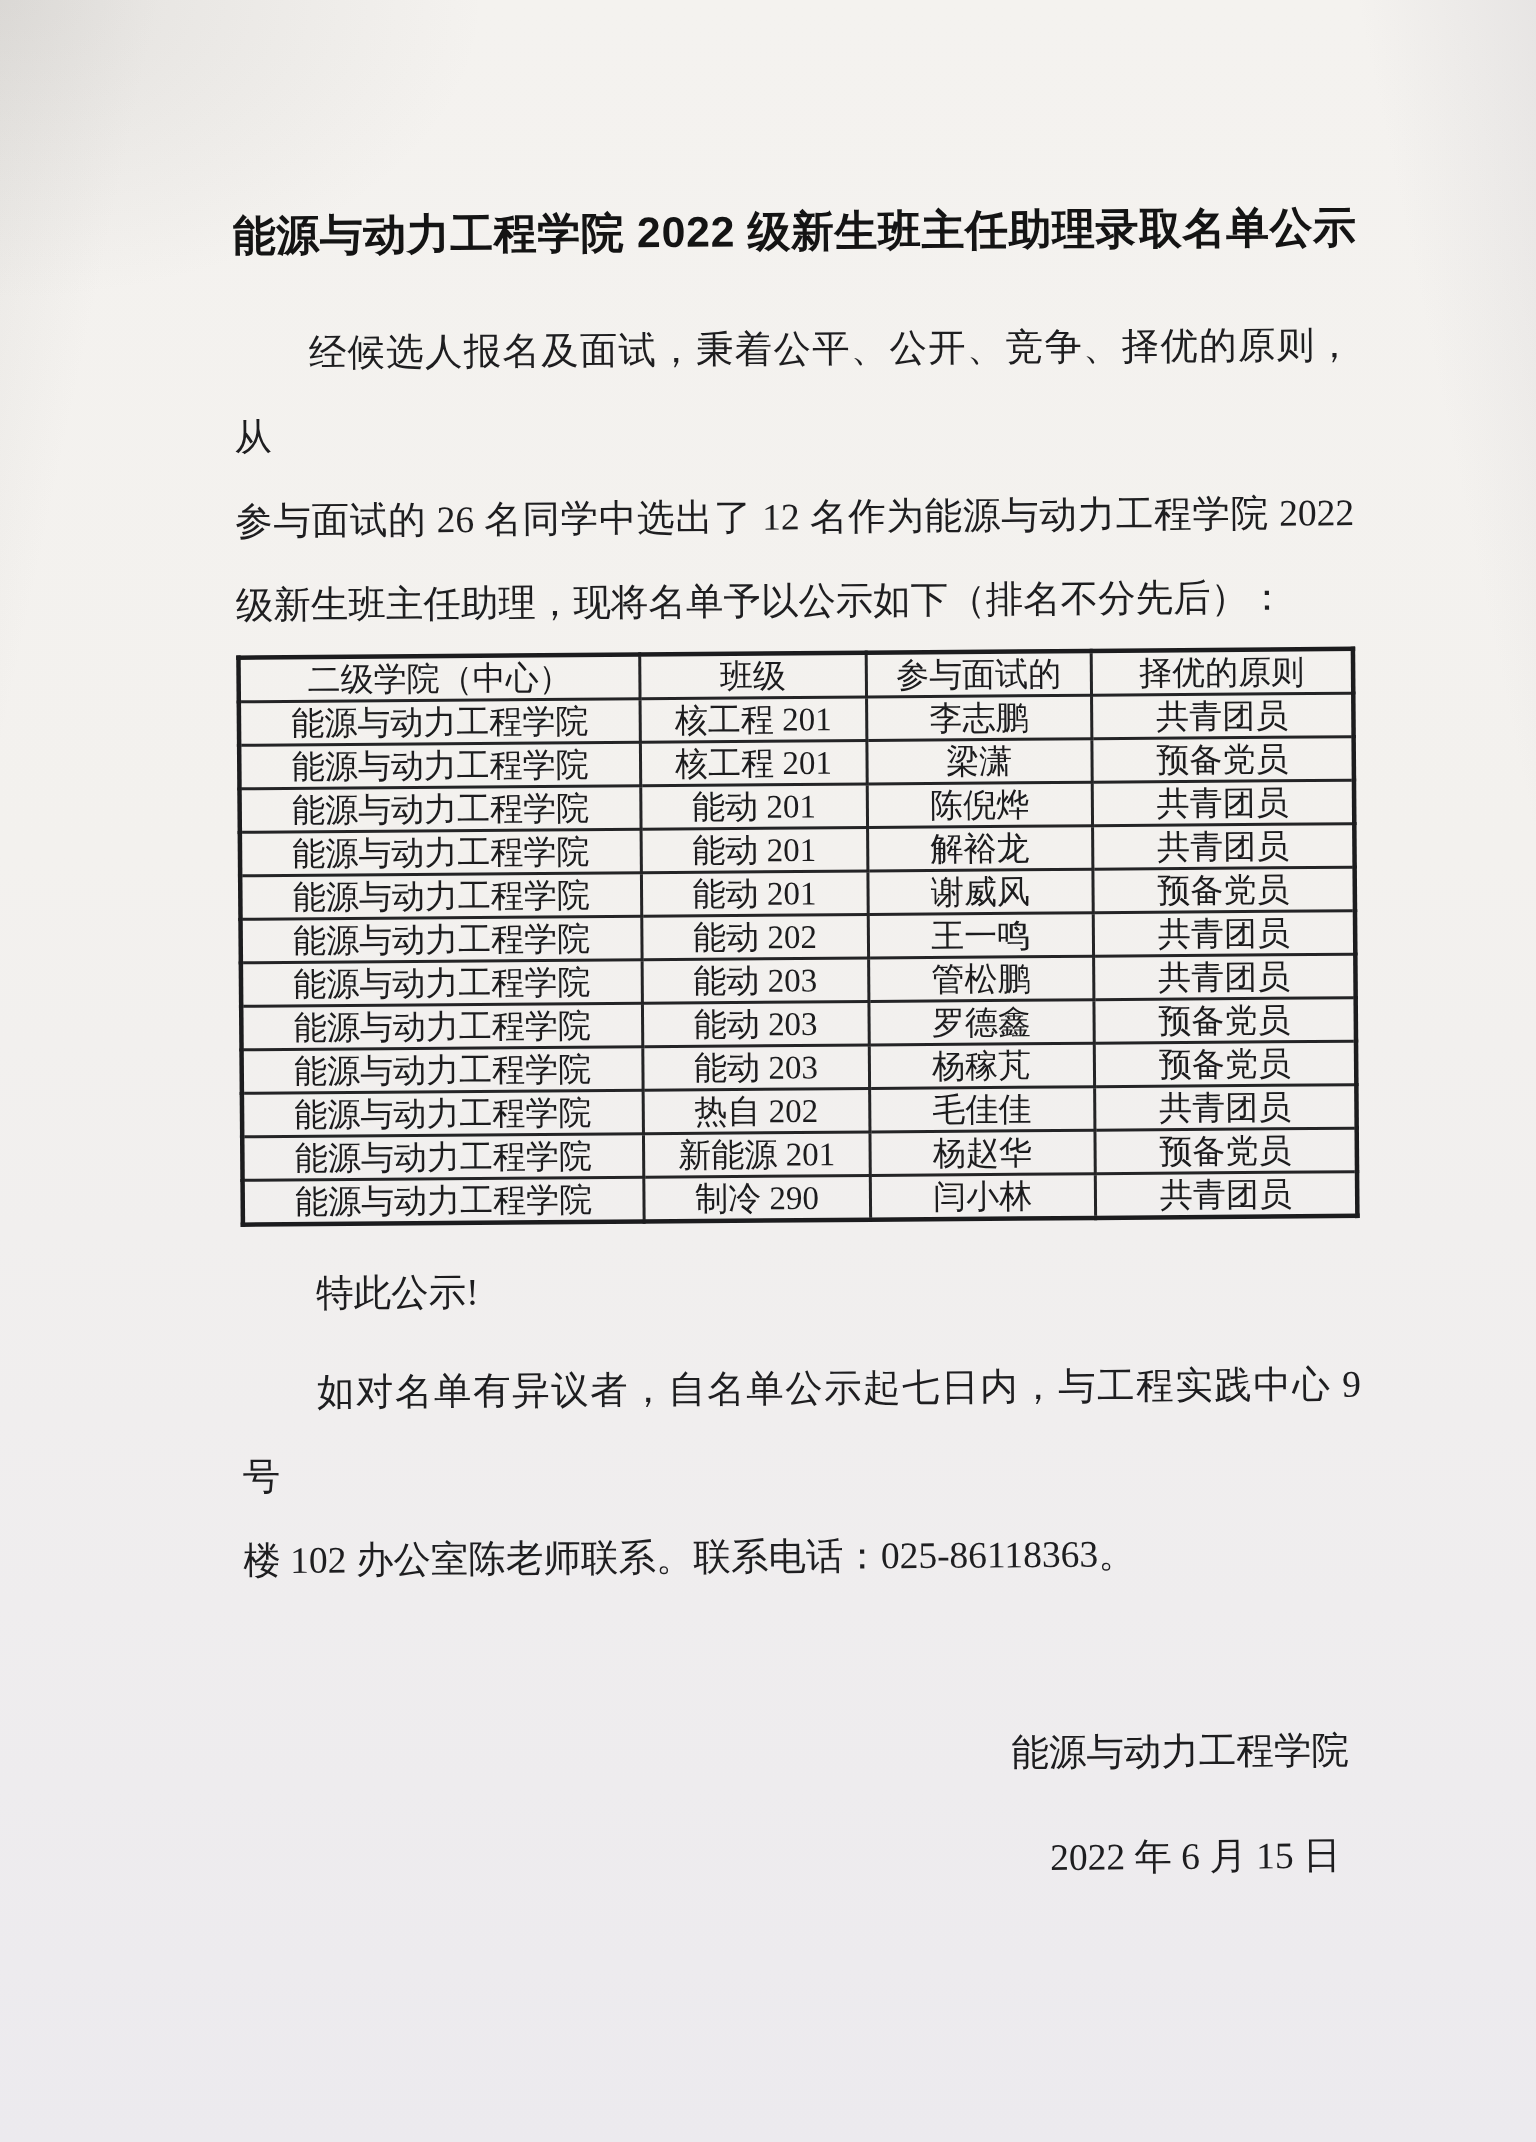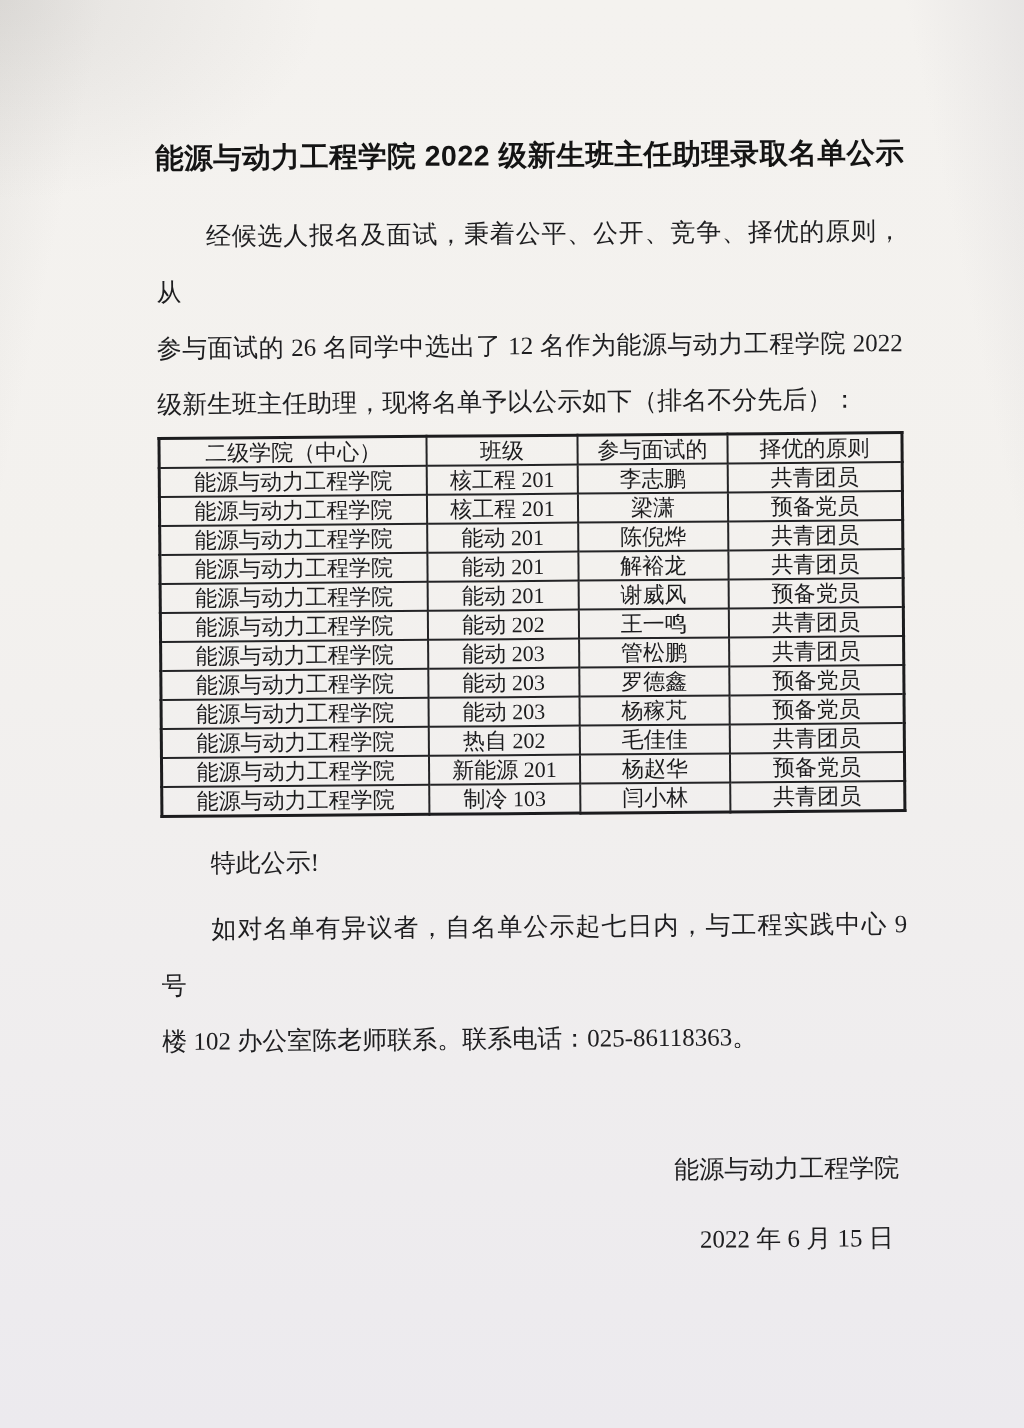--- a/index.html
+++ b/index.html
@@ -189,21 +189,21 @@
         <td>共青团员</td>
       </tr>
       <tr>
         <td>能源与动力工程学院</td>
         <td>新能源 201</td>
         <td>杨赵华</td>
         <td>预备党员</td>
       </tr>
       <tr>
         <td>能源与动力工程学院</td>
-        <td>制冷 103</td>
+        <td>制冷 290</td>
         <td>闫小林</td>
         <td>共青团员</td>
       </tr>
     </tbody>
   </table>
 
   <div class="notice">特此公示!</div>
 
   <div class="para contact">
     <div class="line-fill indent-first">如对名单有异议者，自名单公示起七日内，与工程实践中心 9 号</div>

